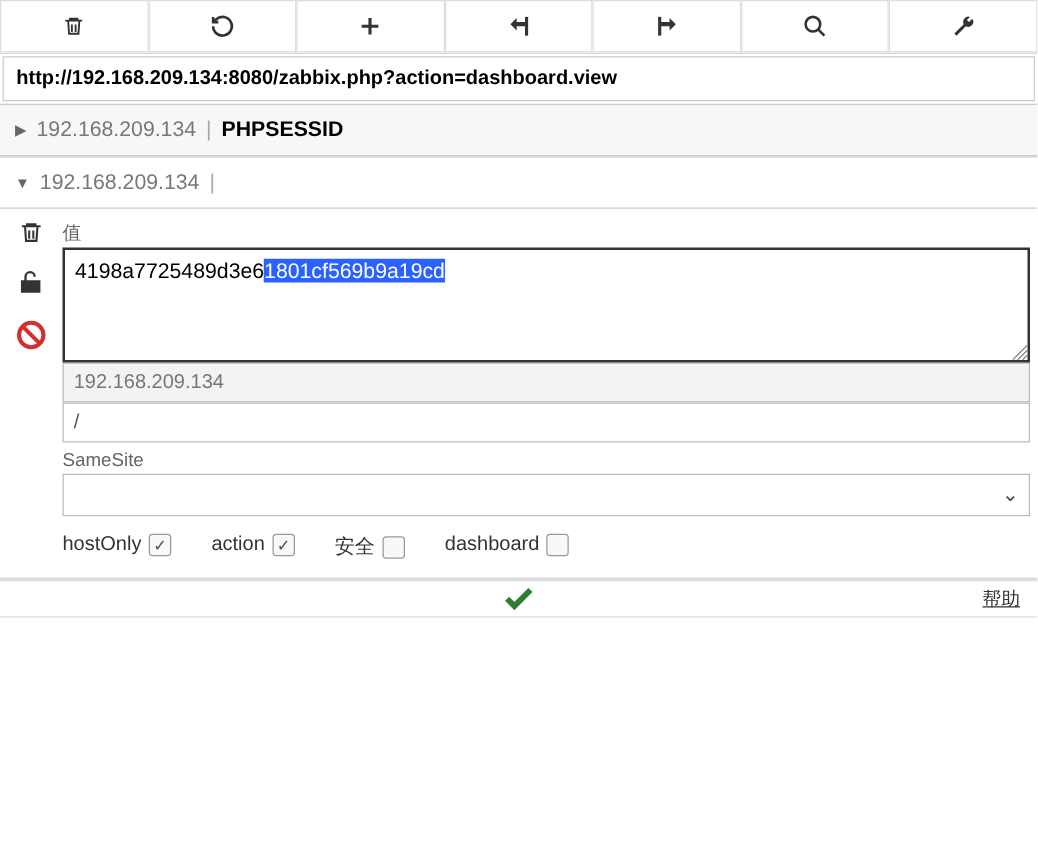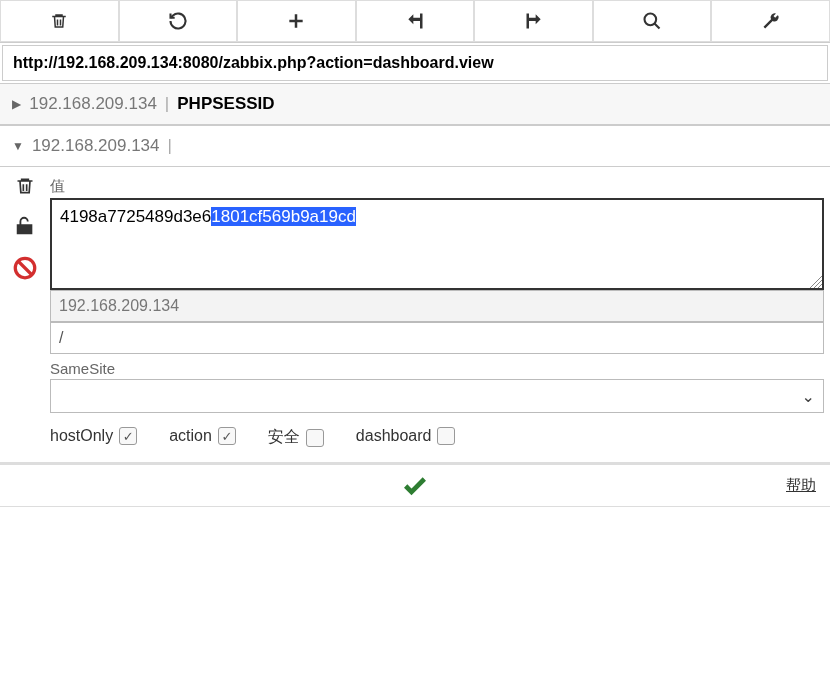--- a/index.html
+++ b/index.html
@@ -118,21 +118,21 @@
   background: #f8f8f8;
   display: flex;
   align-items: center;
   justify-content: center;
   font-size: 13px;
   color: #555;
 }
 .bottom-bar {
   border-top: 3px solid #ddd;
   border-bottom: 1px solid #ddd;
-  height: 45px;
+  height: 32px;
   display: flex;
   align-items: center;
   justify-content: center;
   position: relative;
   margin-top: 6px;
 }
 .big-check { color: #2e7d32; font-size: 30px; font-weight: bold; }
 .help-link {
   position: absolute;
   right: 14px;

